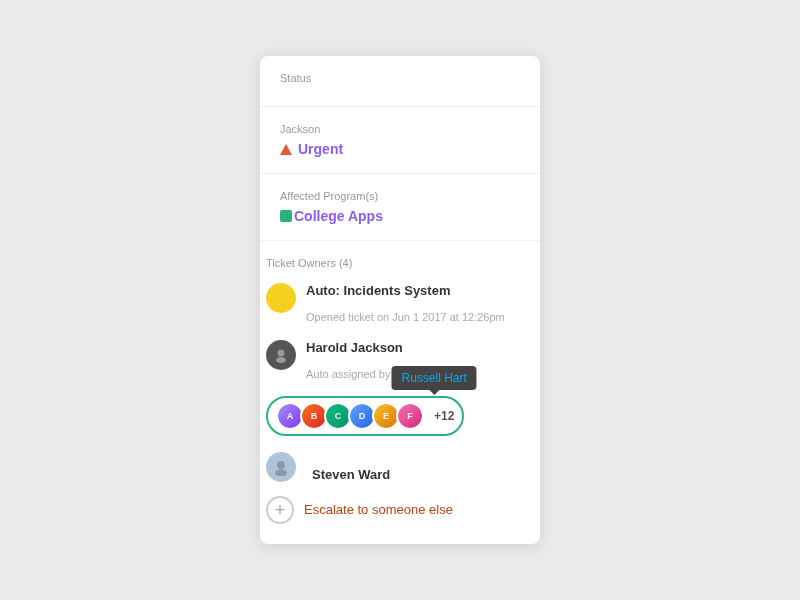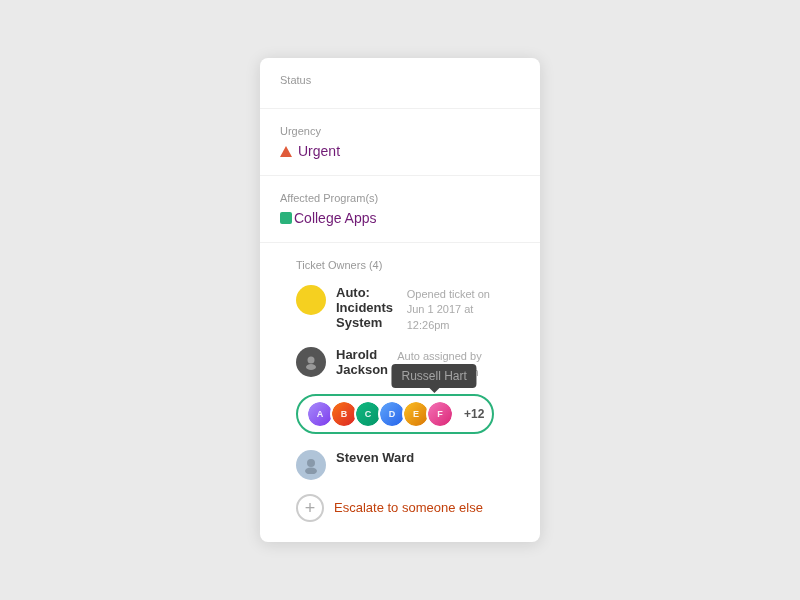--- a/index.html
+++ b/index.html
@@ -28,22 +28,22 @@
       border-bottom: none;
     }
     .section-label {
       font-size: 11px;
       color: #999;
       margin-bottom: 6px;
       font-weight: 400;
     }
     .section-value {
       font-size: 14px;
-      color: #701a75;
-      font-weight: 400;
+      color: #8b5cf6;
+      font-weight: 700;
     }
     .status-value {
       color: #2ab27b;
       font-size: 14px;
       font-weight: 500;
       border-bottom: 2px dashed #2ab27b;
       display: inline-block;
     }
     .urgency-row {
       display: flex;
@@ -65,21 +65,21 @@
       gap: 2px;
     }
     .program-dot {
       width: 12px;
       height: 12px;
       background: #2ab27b;
       border-radius: 2px;
       flex-shrink: 0;
     }
     .ticket-section {
-      padding: 16px 36px 20px;
+      padding: 16px 6px 20px;
     }
     .ticket-owners-label {
       font-size: 11px;
       color: #999;
       margin-bottom: 14px;
     }
     .owner-row {
       display: flex;
       align-items: flex-start;
       gap: 10px;
@@ -93,30 +93,30 @@
       overflow: hidden;
       display: flex;
       align-items: center;
       justify-content: center;
       font-size: 12px;
       font-weight: bold;
       color: #fff;
     }
     .avatar-yellow { background: #f5d020; }
     .avatar-dark { background: #555; }
-    .owner-info { display: flex; flex-direction: row; }
+    .owner-info { display: flex; flex-direction: column; }
     .owner-name {
       font-size: 13px;
       font-weight: 600;
       color: #333;
     }
     .owner-sub {
       font-size: 11px;
       color: #aaa;
-      margin-top: 2px;
+      margin-top: 12px;
       line-height: 1.4;
     }
     
     .avatar-group-wrapper {
       position: relative;
       margin-bottom: 16px;
     }
     .avatar-group-border {
       display: flex;
       align-items: center;
@@ -146,41 +146,41 @@
     }
     
     .tooltip-wrapper {
       position: absolute;
       bottom: calc(100% + 6px);
       left: 50%;
       transform: translateX(-10%);
     }
     .tooltip {
       background: #444;
-      color: #a3a3a3;
+      color: #0ea5e9;
       font-size: 12px;
       padding: 5px 10px;
       border-radius: 4px;
       white-space: nowrap;
     }
     .tooltip::after {
       content: '';
       position: absolute;
       top: 100%;
       left: 50%;
       transform: translateX(-50%);
       border-left: 5px solid transparent;
       border-right: 5px solid transparent;
       border-top: 5px solid #444;
     }
     
     .steven-row {
       display: flex;
-      align-items: flex-start;
-      gap: 10px;
+      align-items: flex-end;
+      gap: 16px;
       margin-bottom: 14px;
     }
     .avatar-steven {
       width: 30px;
       height: 30px;
       border-radius: 50%;
       background: #b0c4d8;
       flex-shrink: 0;
       overflow: hidden;
       display: flex;
@@ -235,21 +235,21 @@
 </head>
 <body>
 
 <div class="card">
 
   <div class="section">
     <div class="section-label">Status</div>
   </div>
 
   <div class="section">
-    <div class="section-label">Urgency</div>
+    <div class="section-label">Jackson</div>
     <div class="urgency-row">
       <span class="urgency-icon"></span>
       <span class="section-value">Urgent</span>
     </div>
   </div>
 
   <div class="section">
     <div class="section-label">Affected Program(s)</div>
     <div class="program-row">
       <span class="program-dot"></span>

